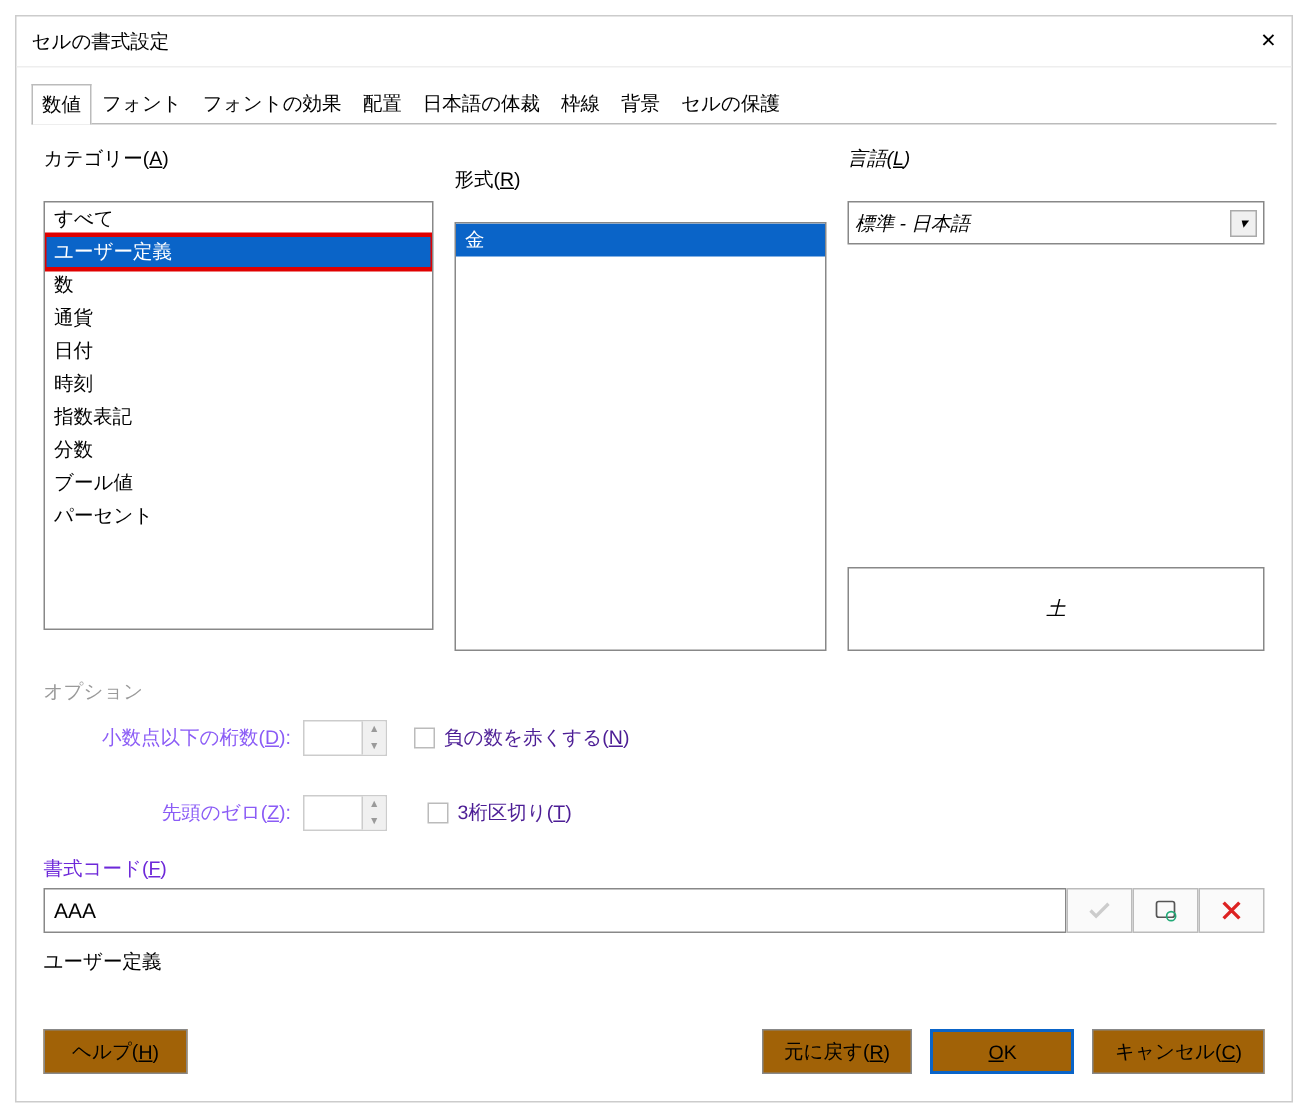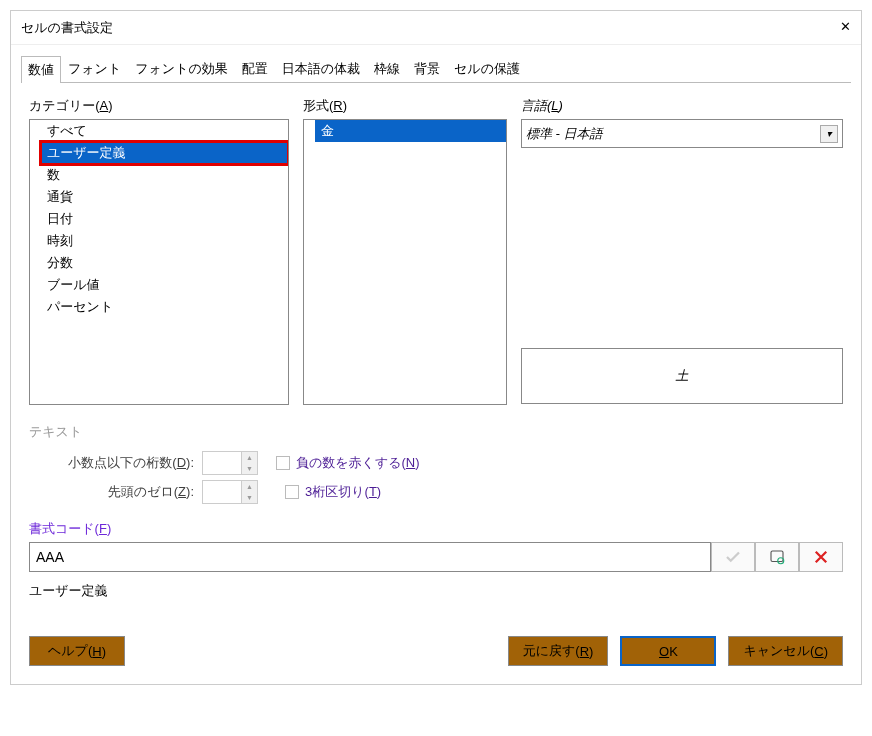--- a/index.html
+++ b/index.html
@@ -6,38 +6,38 @@
 body { margin: 0; padding: 10px; background: #fff; }
 .dialog { width: 852px; border: 1px solid #ccc; background: #fff; position: relative; }
 .titlebar { height: 34px; display: flex; align-items: center; padding: 0 10px; position: relative; border-bottom: 1px solid #eee; }
 .titlebar span { font-size: 13px; }
 .close-x { position: absolute; right: 10px; top: 8px; font-size: 16px; cursor: pointer; }
 .tabstrip { display: flex; border-bottom: 1px solid #bbb; margin: 10px 10px 0 10px; }
 .tab { padding: 4px 6px; border: 1px solid transparent; border-bottom: none; cursor: pointer; margin-right: 0; font-size: 13px; }
 .tab.active { border-color: #bbb; background: #fff; position: relative; top: 1px; }
 .body { padding: 14px 18px 18px 18px; }
 .cols { display: flex; gap: 14px; }
-.col { display: flex; flex-direction: column; }
+.col { display: flex; flex-direction: column; gap: 15px; }
 .col-cat { width: 260px; }
-.col-format { width: 204px; }
+.col-format { width: 248px; justify-content: flex-end; }
 .col-lang { flex: 1; font-style: italic; }
 .label { font-size: 13px; margin-bottom: 4px; display: block; }
 .label u { text-decoration: underline; }
-.listbox { border: 1px solid #888; height: 286px; overflow: auto; background: #fff; padding-left: 11px; }
+.listbox { border: 1px solid #888; height: 286px; overflow: auto; background: #fff; }
 .listbox .item { padding: 2px 6px; font-size: 13px; cursor: pointer; }
 .listbox .item.selected { background: #0a64c8; color: #fff; }
 .redbox { outline: 3px solid #e00000; outline-offset: -1px; }
 .select-wrap { border: 1px solid #888; height: 29px; display: flex; align-items: center; padding: 0 4px; justify-content: space-between; }
 .select-arrow { width: 18px; height: 18px; border: 1px solid #aaa; display: flex; align-items: center; justify-content: center; font-size: 10px; background: #f0f0f0; }
 .preview-box { border: 1px solid #888; height: 56px; margin-top: 200px; display: flex; align-items: center; justify-content: center; font-size: 16px; }
 .options { margin-top: 18px; color: #9a9a9a; }
 .opt-title { font-size: 13px; margin-bottom: 10px; }
 .opt-row { display: flex; align-items: center; gap: 18px; }
 .opt-row-inner { display: flex; align-items: center; }
-.opt-label { width: 165px; text-align: right; margin-right: 8px; color: #404040; font-size: 13px; }
+.opt-label { width: 165px; text-align: right; margin-right: 8px; color: #8b5cf6; font-size: 13px; }
 .spinner { width: 56px; height: 24px; border: 1px solid #ccc; display: inline-flex; align-items: center; position: relative; background: #fff; }
 .spinner-btns { position: absolute; right: 0; top: 0; height: 100%; width: 16px; display: flex; flex-direction: column; border-left: 1px solid #ccc; }
 .spinner-btns div { flex: 1; font-size: 7px; display: flex; align-items: center; justify-content: center; background: #f0f0f0; }
 .check { width: 14px; height: 14px; border: 1px solid #bbb; display: inline-block; margin-right: 6px; vertical-align: middle; }
 .chk-label { color: #4c1d95; font-size: 13px; }
 .format-head { margin-top: 16px; }
 .code-row { display: flex; align-items: center; margin-top: 4px; }
 .code-input { flex: 1; border: 1px solid #888; height: 30px; padding: 0 6px; font-size: 14px; }
 .icon-btn { width: 44px; height: 30px; border: 1px solid #bbb; display: flex; align-items: center; justify-content: center; background: #fafafa; }
 .icon-btn.disabled { color: #ccc; }
@@ -76,20 +76,21 @@
         <span class="label">
           <span>カテゴリー(</span><u>A</u><span>)</span>
         </span>
         <div class="listbox" id="catlist">
             <div class="item">すべて</div>
             <div class="item selected redbox">ユーザー定義</div>
             <div class="item">数</div>
             <div class="item">通貨</div>
             <div class="item">日付</div>
             <div class="item">時刻</div>
+            <div class="item">指数表記</div>
             <div class="item">分数</div>
             <div class="item">ブール値</div>
             <div class="item">パーセント</div>
           </div>
       </div>
 
       <div class="col col-format">
         <span class="label">
           <span>形式(</span><u>R</u><span>)</span>
         </span>
@@ -106,41 +107,41 @@
           <span>標準 - 日本語</span>
           <span class="select-arrow">▾</span>
         </div>
         <div class="preview-box">
           <span>土</span>
         </div>
       </div>
     </div>
 
     <div class="options">
-      <div class="opt-title">テキスト</div>
+      <div class="opt-title">オプション</div>
       <div class="opt-row">
         <div class="opt-row-inner">
           <span class="opt-label">
             <span>小数点以下の桁数(</span><u>D</u><span>):</span>
           </span>
           <span class="spinner">
             <span class="spinner-btns">
                 <div>▲</div>
                 <div>▼</div>
               </span>
           </span>
         </div>
         <div class="opt-row-inner">
           <span class="check"></span>
           <span class="chk-label">
             <span>負の数を赤くする(</span><u>N</u><span>)</span>
           </span>
         </div>
       </div>
-      <div class="opt-row" style="margin-top:5px;gap:27px;">
+      <div class="opt-row" style="margin-top:26px;gap:27px;">
         <div class="opt-row-inner">
           <span class="opt-label">
             <span>先頭のゼロ(</span><u>Z</u><span>):</span>
           </span>
           <span class="spinner">
             <span class="spinner-btns">
                 <div>▲</div>
                 <div>▼</div>
               </span>
           </span>

